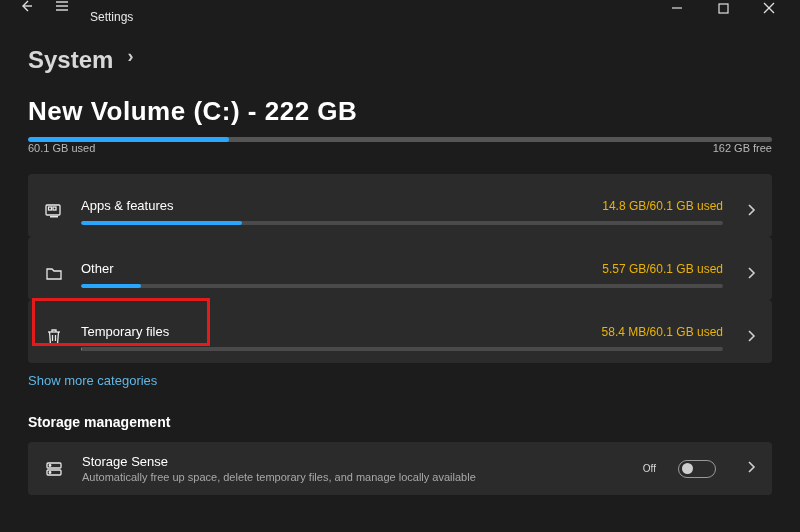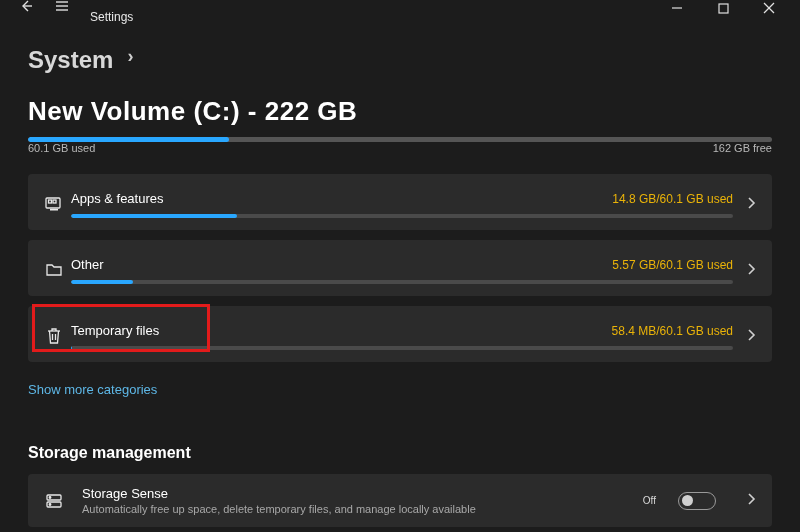--- a/index.html
+++ b/index.html
@@ -52,23 +52,22 @@
   }
   .main-bar-labels {
     display: flex; justify-content: space-between;
     font-size: 11px; color: #b8b8b8; margin-top: 0; margin-bottom: 20px;
   }
 
   .cat-row {
     background: #2b2b2b;
     border-radius: 4px;
     display: flex; align-items: center;
-    padding: 16px 16px 12px 12px;
-    margin-bottom: 10px;
-    gap: 3px;
+    padding: 23px 16px 12px 12px;
+    gap: 13px;
   }
   .cat-icon {
     width: 28px; height: 28px;
     display: flex; align-items: center; justify-content: center;
     color: #e8e8e8; flex-shrink: 0;
   }
   .cat-body { flex: 1; min-width: 0; }
   .cat-top {
     display: flex; justify-content: space-between; align-items: baseline;
     margin-bottom: 8px;
@@ -92,23 +91,22 @@
     pointer-events: none;
   }
   .cat-wrap { position: relative; }
 
   .show-more {
     color: #5eb7e6; font-size: 13px; margin-top: 10px; margin-bottom: 26px;
     display: inline-block;
   }
 
   .section-heading {
-    font-size: 16px; font-weight: 600; color: #ffffff;
+    font-size: 14px; font-weight: 600; color: #ffffff;
     margin-bottom: 12px;
-    margin-top: 21px;
   }
 
   .mgmt-row {
     background: #2b2b2b;
     border-radius: 4px;
     display: flex; align-items: center;
     padding: 12px 16px 12px 12px;
     gap: 14px;
   }
   .mgmt-icon {

